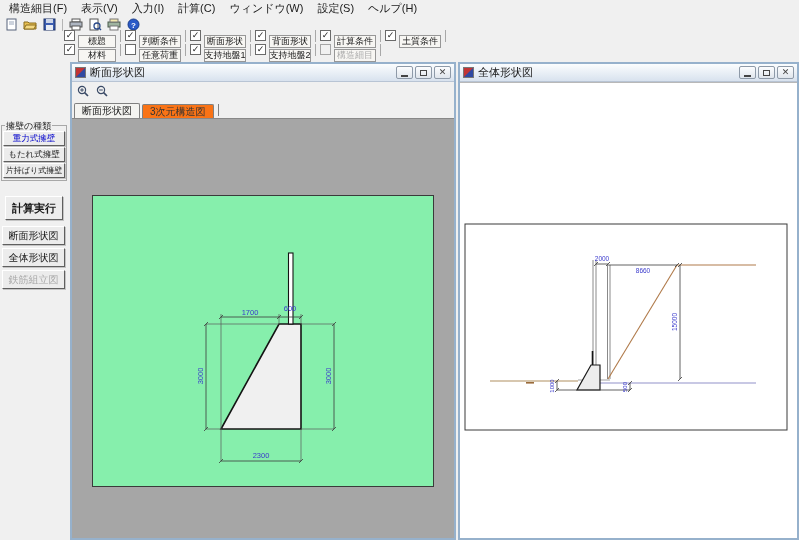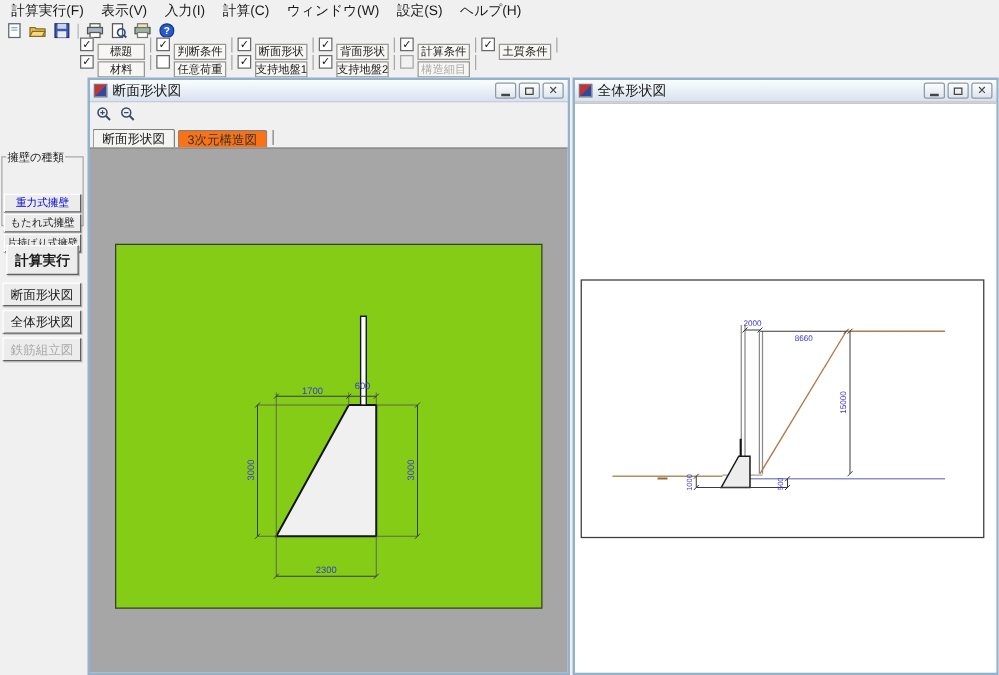--- a/index.html
+++ b/index.html
@@ -22,21 +22,21 @@
   .optbtn { width:42px; height:13px; border:1px solid #979797; background:#f7f6f3; font-size:9px; display:flex; align-items:center; justify-content:center; margin-right:4px; white-space:nowrap; flex:none;margin-top:12px; }
   .optbtn.narrow { width:38px; }
   .optbtn.disabled { color:#ababab; }
   .vsep { width:1px; height:12px; background:#a8a8a8; margin-right:4px; flex:none; }
 
   
   .sidebar { position:absolute; left:0; top:58px; width:68px; bottom:0; background:#f0f0f0; font-size:9px; }
   .groupbox { position:absolute; left:1px; top:67px; width:66px; height:56px; border:1px solid #a8a8a8; }
   .grouplabel { position:absolute; top:-6px; left:3px; background:#f0f0f0; padding:0 1px; font-size:9px; }
   .btn { background:#ececec; border:1px solid; border-color:#ffffff #5f5f5f #5f5f5f #ffffff; box-shadow:1px 1px 0 rgba(0,0,0,.18); font-family:inherit; color:#1a1a1a; display:flex; align-items:center; justify-content:center; cursor:default; white-space:nowrap; }
-  .wt-btn { position:absolute; left:1px; width:62px; height:15px; font-size:8.5px;margin-top:24px; }
+  .wt-btn { position:absolute; left:1px; width:62px; height:15px; font-size:8.5px; }
   .wt-btn.selected { color:#0000cc; }
   .run-btn { position:absolute; left:5px; top:138px; width:58px; height:24px; font-size:11px; font-weight:bold;text-align:center; }
   .view-btn { position:absolute; left:2px; width:63px; height:19px; font-size:10px; }
   .view-btn.disabled { color:#a8a8a8; }
 
   
   .window { position:absolute; top:62px; bottom:0; border:2px solid #96b1cc; background:#f0f0f0; display:flex; flex-direction:column; }
   .left-win { left:70px; width:386px; }
   .right-win { left:458px; width:341px; }
   .titlebar { height:18px; flex:none; background:linear-gradient(#fbfdfe,#d8e2ee); display:flex; align-items:center; padding:0 3px; border-bottom:1px solid #b8c4d4; }
@@ -50,35 +50,35 @@
   .zoombar { height:19px; flex:none; display:flex; align-items:center; gap:4px; padding-left:4px; background:#f0f0f0; }
   .mag-btn { width:15px; height:15px; display:flex; align-items:center; justify-content:center; }
 
   .tabbar { height:17px; flex:none; display:flex; align-items:flex-end; padding-left:2px; background:#f0f0f0; }
   .tab { font-size:10px; padding:0 7px 2px; border:1px solid #808080; border-bottom:none; border-radius:2px 2px 0 0; margin-right:2px; }
   .tab.active { background:#f4f4f1; height:15px; }
   .tab.inactive { background:#f97316; height:14px; color:#333; }
   .tab-end { width:1px; height:12px; background:#808080; margin:0 0 2px 2px; }
 
   .canvas-left { flex:1; background:#a6a6a6; position:relative; border-top:1px solid #888; overflow:hidden; }
-  .paper { position:absolute; left:20px; top:76px; width:342px; height:292px; background:#84cc16; border:1px solid #3a3a3a; }
+  .paper { position:absolute; left:20px; top:76px; width:342px; height:292px; background:#86efac; border:1px solid #3a3a3a; }
 
   .rtoolbar { height:20px; flex:none; display:flex; align-items:center; gap:4px; padding-left:4px; background:#f0f0f0; }
   .status-label { width:50px; height:15px; border:1px solid; border-color:#808080 #fff #fff #808080; display:flex; align-items:center; justify-content:center; font-size:10px; }
   .combo { width:58px; height:16px; border:1px solid #7a7a7a; background:#fff; display:flex; align-items:center; font-size:10px; position:relative; padding-left:3px; }
   .combo-btn { position:absolute; right:0; top:0; width:14px; height:14px; background:#e6e6e6; border-left:1px solid #999; display:flex; align-items:center; justify-content:center; font-size:7px; color:#333; }
   .canvas-right { flex:1; background:#fff; position:relative; border-top:1px solid #b8b8b8; overflow:hidden; }
 
   svg text { font-family:"Liberation Sans","DejaVu Sans",sans-serif; }
 </style>
 </head>
 <body>
 
 <div class="menubar">
-  <span class="menu-item">計算実行(F)</span>
+  <span class="menu-item">構造細目(F)</span>
   <span class="menu-item">表示(V)</span>
   <span class="menu-item">入力(I)</span>
   <span class="menu-item">計算(C)</span>
   <span class="menu-item">ウィンドウ(W)</span>
   <span class="menu-item">設定(S)</span>
   <span class="menu-item">ヘルプ(H)</span>
 </div>
 
 <div class="toolbar">
   <span class="tb-btn">

